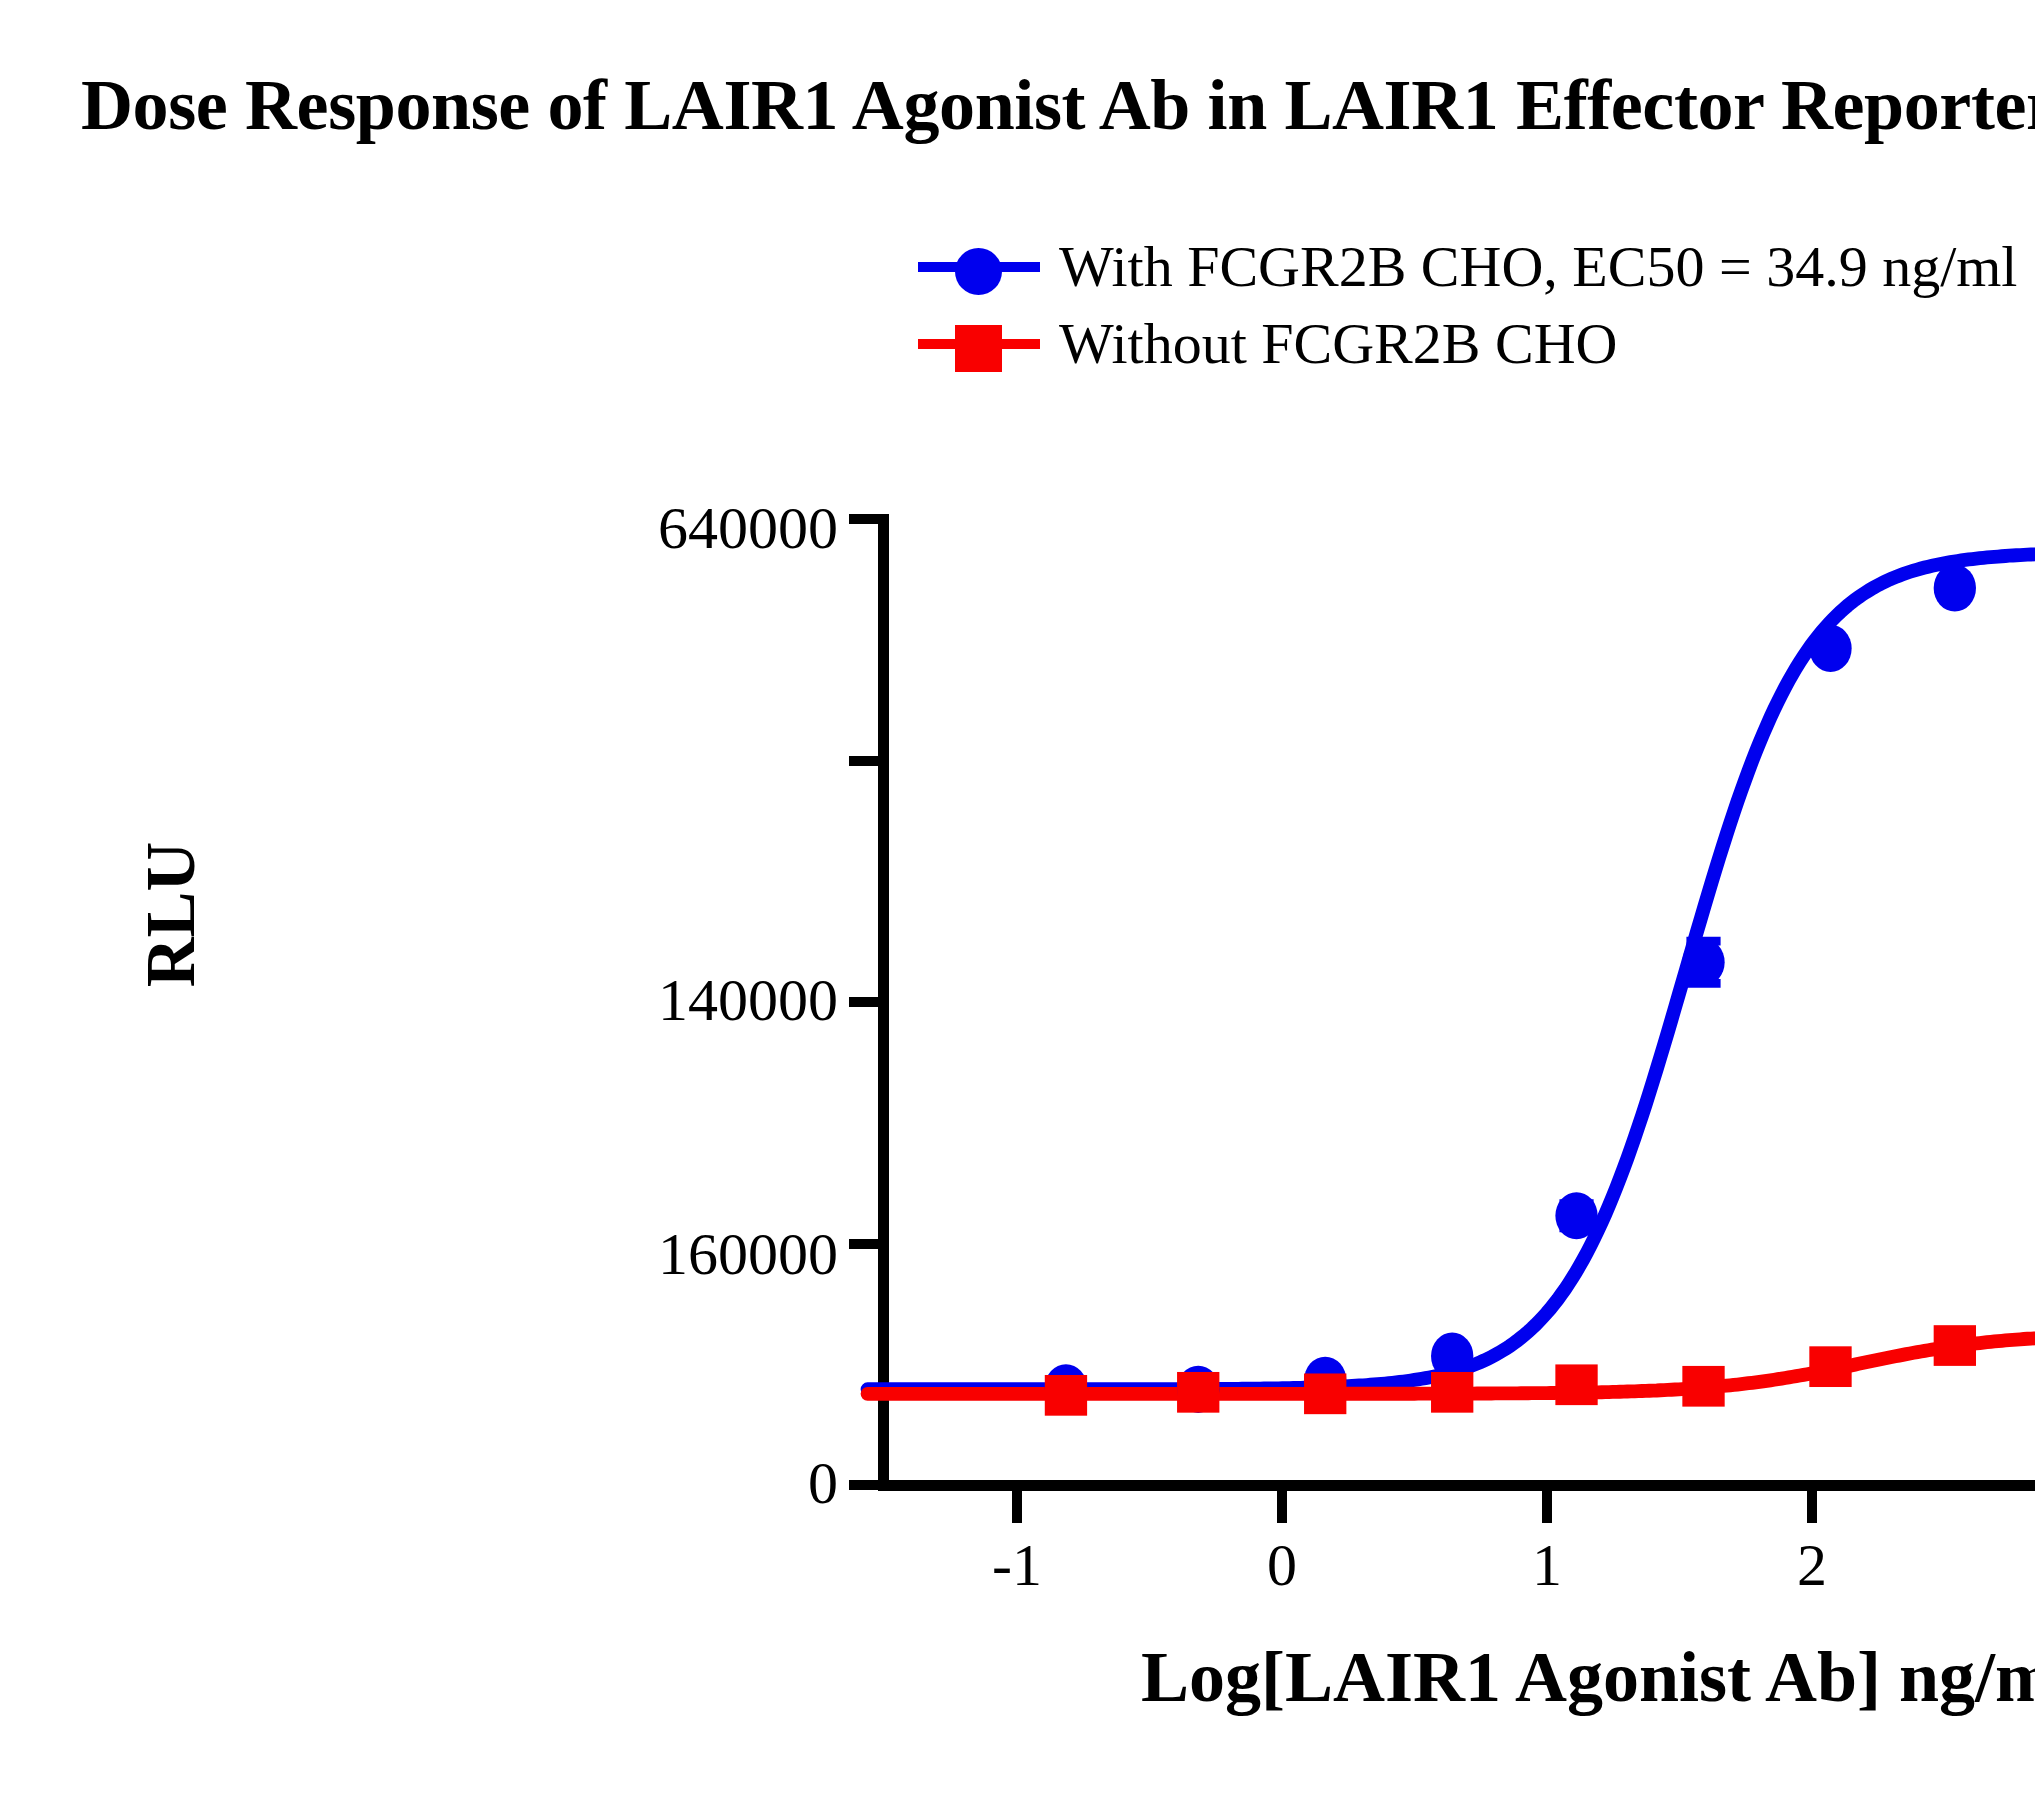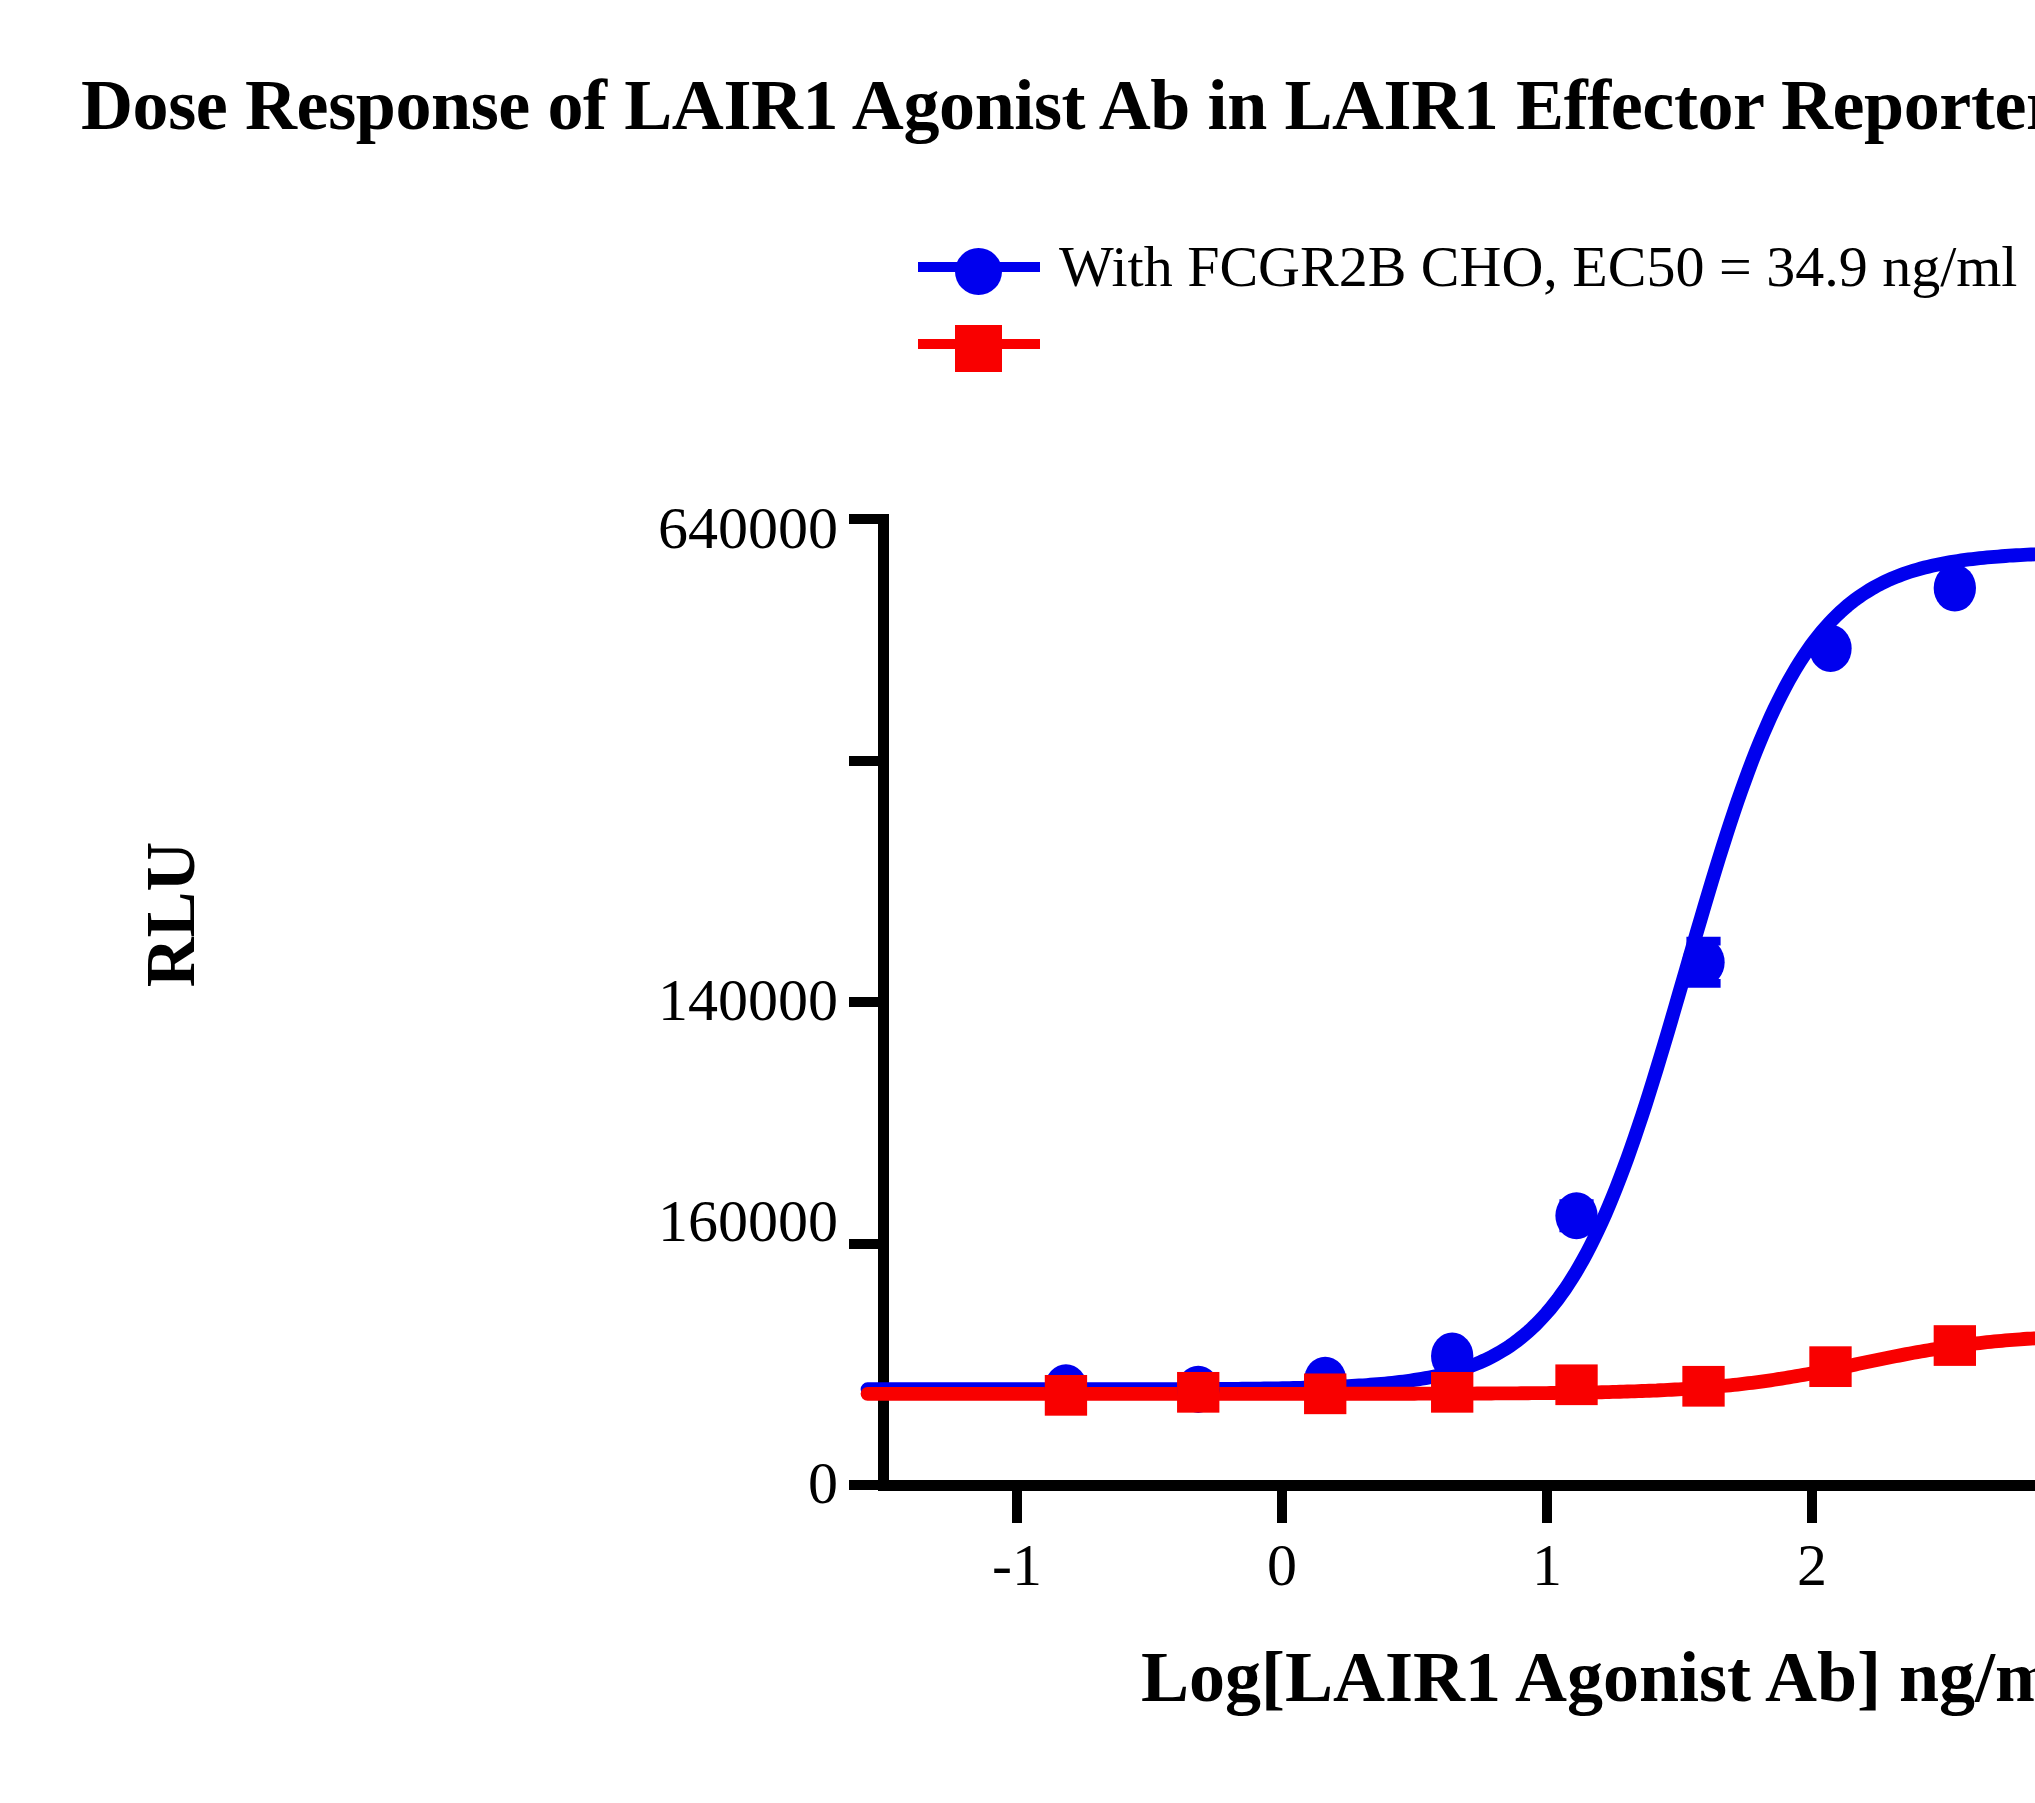--- a/index.html
+++ b/index.html
@@ -57,35 +57,36 @@
         <div class="legend-line" style="background:#0000ee"></div>
         <div class="legend-marker circle" style="background:#0000ee"></div>
       </div>
       <div class="legend-label">With FCGR2B CHO, EC50 = 34.9 ng/ml</div>
     </div>
     <div class="legend-row">
       <div class="legend-key">
         <div class="legend-line" style="background:#f90000"></div>
         <div class="legend-marker" style="background:#f90000"></div>
       </div>
+      <div class="legend-label">Without FCGR2B CHO</div>
     </div>
   </div>
 
   <div id="plot">
     <div id="yaxis-line"></div>
     <div id="xaxis-line"></div>
 
     <div class="ytick" style="top:1480px"></div>
     <div class="ytick" style="top:1239px"></div>
     <div class="ytick" style="top:997px"></div>
     <div class="ytick" style="top:756px"></div>
     <div class="ytick" style="top:514px"></div>
 
     <div class="ytick-label" style="top:1449px">0</div>
-    <div class="ytick-label" style="top:1187px">160000</div>
+    <div class="ytick-label" style="top:1220px">160000</div>
     <div class="ytick-label" style="top:966px">140000</div>
     <div class="ytick-label" style="top:494px">640000</div>
 
     <div class="xtick" style="left:1012px"></div>
     <div class="xtick" style="left:1277px"></div>
     <div class="xtick" style="left:1542px"></div>
     <div class="xtick" style="left:1807px"></div>
 
     <div class="xtick-label" style="left:956px">-1</div>
     <div class="xtick-label" style="left:1221px">0</div>

